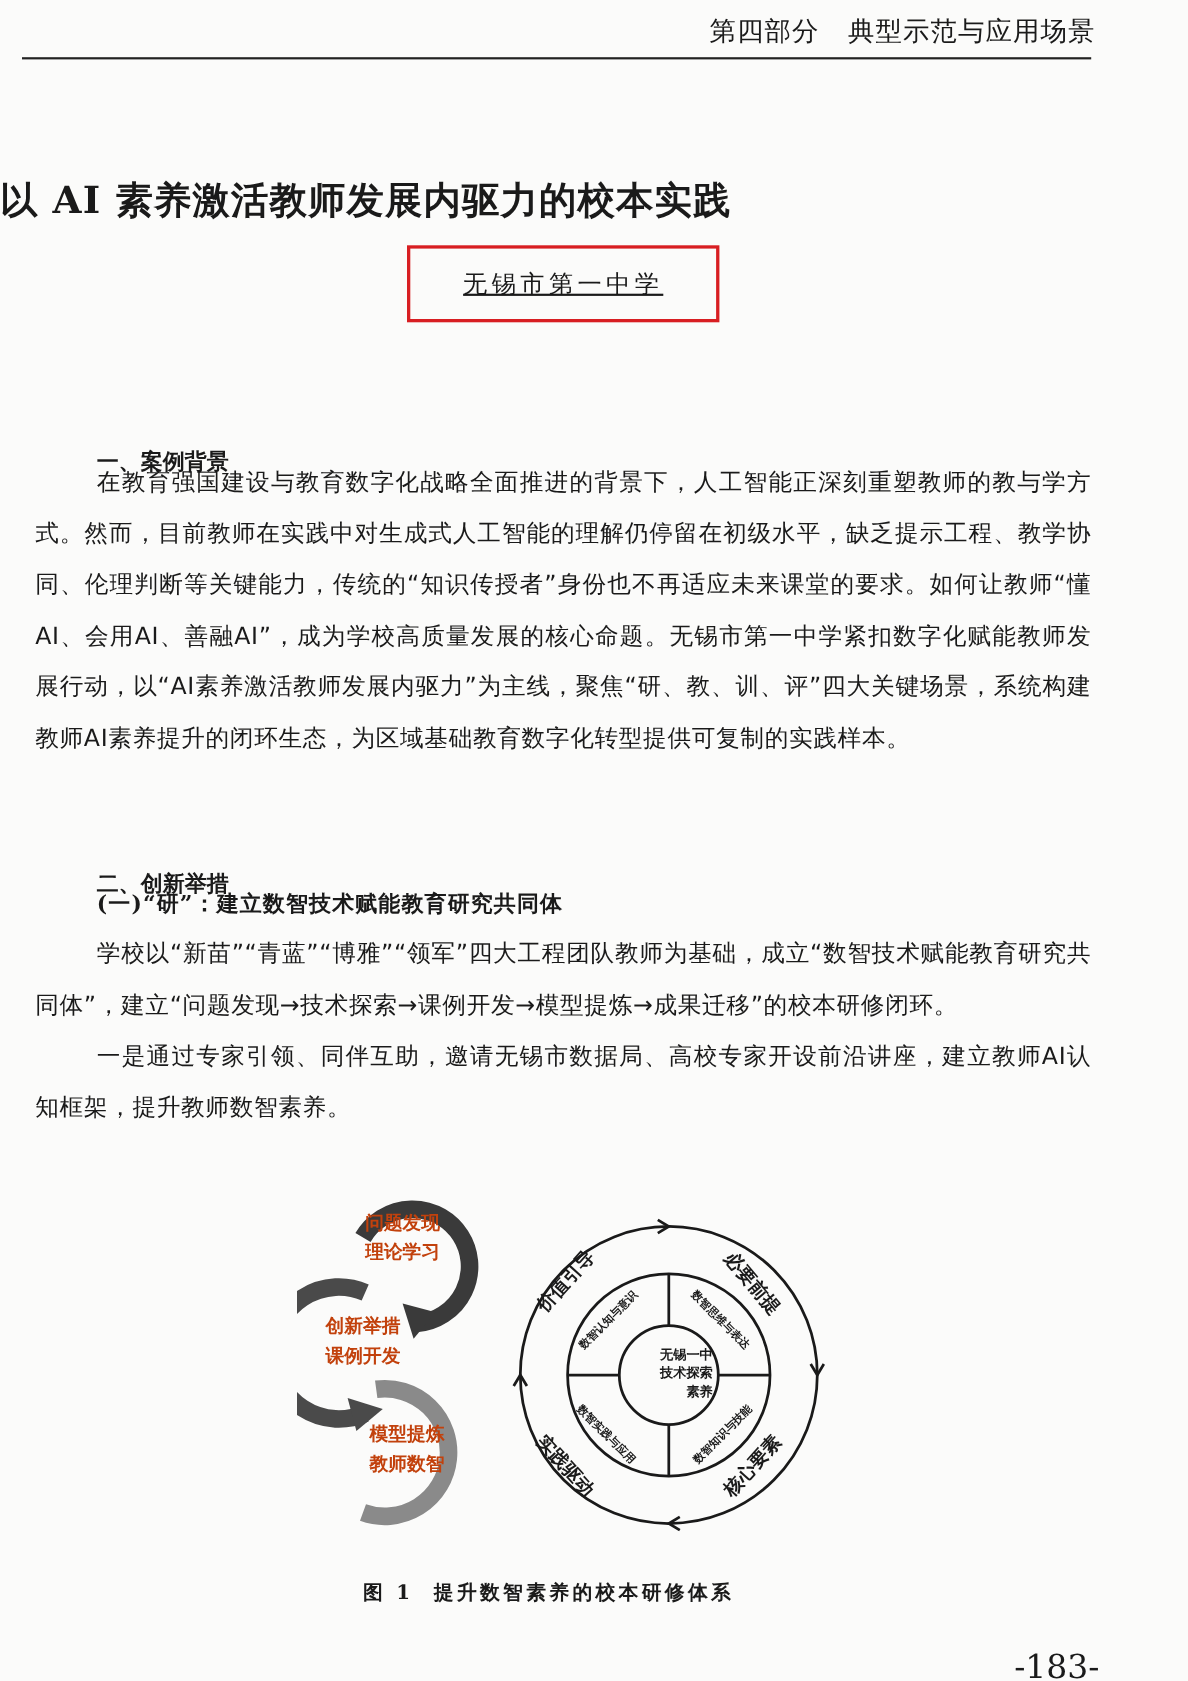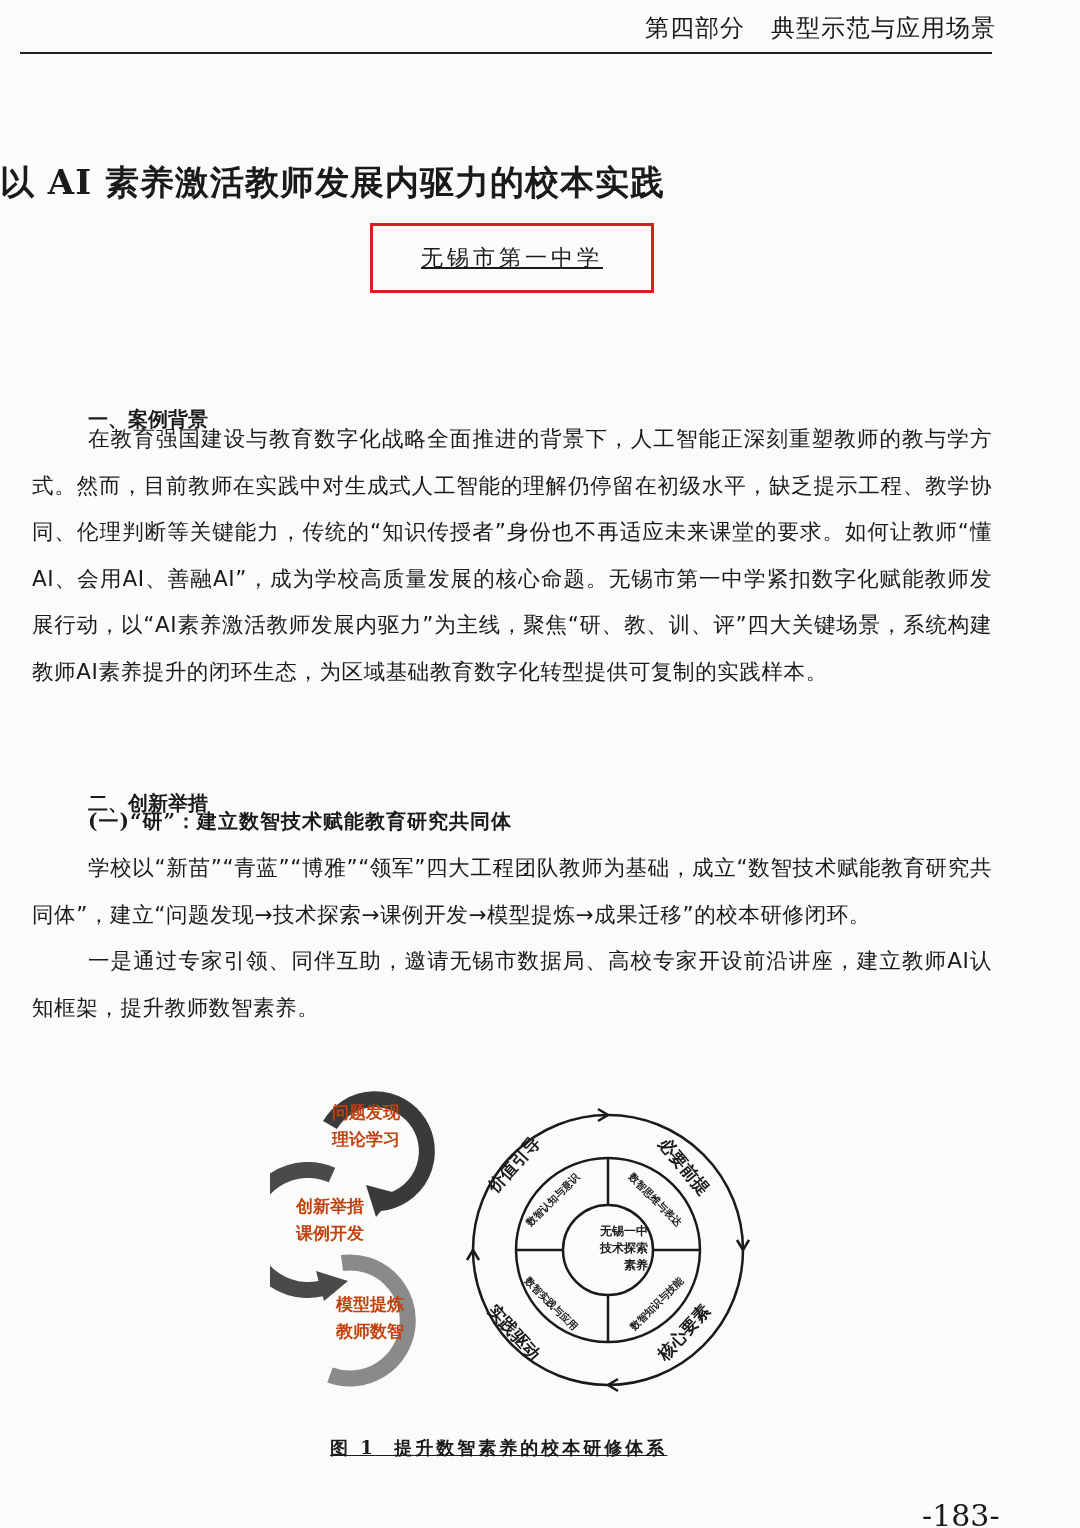--- a/index.html
+++ b/index.html
@@ -36,21 +36,21 @@
     text-indent:56px; text-align:justify; letter-spacing:0.6px;
     font-family:"DejaVu Sans", sans-serif;
   }
   .figure { position:absolute; left:270px; top:1085px; width:480px; height:320px; }
   .spiral-label {
     position:absolute; font-family:"DejaVu Sans", sans-serif; font-weight:bold;
     font-size:17px; line-height:27px; text-align:center; color:#c2410c;
   }
   .caption {
     position:absolute; left:330px; top:1436px; font-size:18px; letter-spacing:3px;
-    white-space:pre; font-weight:bold;text-decoration:underline;
+    white-space:pre; font-weight:bold;
   }
   .page-number { position:absolute; left:922px; top:1498px; font-size:30px; }
 </style>
 </head>
 <body>
 
 <div class="running-header"><span>第四部分</span>   <span>典型示范与应用场景</span></div>
 <div class="header-rule"></div>
 
 <div class="title">以 AI 素养激活教师发展内驱力的校本实践</div>

